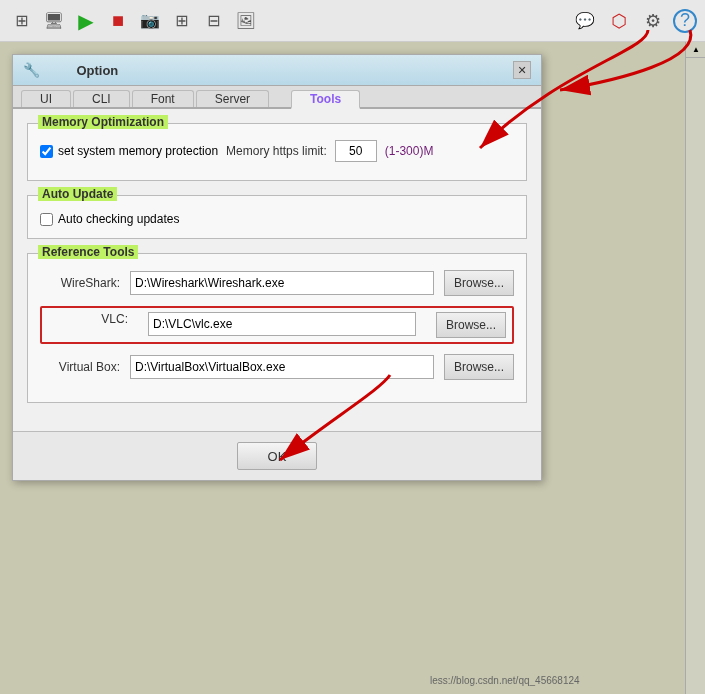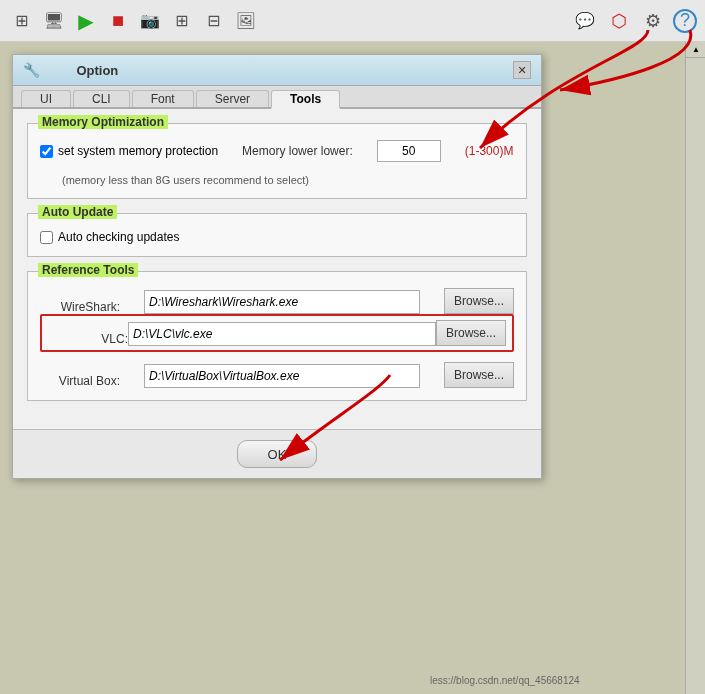--- a/index.html
+++ b/index.html
@@ -111,21 +111,22 @@
       cursor: pointer;
       font-size: 12px;
       color: #333;
       border-radius: 3px 3px 0 0;
     }
     .tab.active {
       background: #f0f0f0;
       border-bottom: 2px solid #f0f0f0;
       margin-bottom: -2px;
       font-weight: bold;
-      color: #000000;
+      color: #8b5cf6;
+      margin-left: 20px;
     }
 
     
     .dialog-body {
       padding: 14px;
       background: #f0f0f0;
     }
 
     
     .section-box {
@@ -145,22 +146,22 @@
       color: #333;
     }
     .section-content {
       padding: 16px 12px 12px;
     }
 
     
     .mem-row {
       display: flex;
       align-items: center;
-      gap: 24px;
-      margin-bottom: 12px;
+      gap: 8px;
+      margin-bottom: 6px;
     }
     .mem-hint {
       font-size: 11px;
       color: #555;
       padding-left: 22px;
     }
     .checkbox-label {
       display: flex;
       align-items: center;
       gap: 5px;
@@ -168,68 +169,68 @@
     }
     .checkbox-label input[type="checkbox"] {
       width: 13px;
       height: 13px;
     }
     .mem-limit-label {
       font-size: 12px;
       color: #333;
     }
     .mem-input {
-      width: 64px;
+      width: 42px;
       height: 22px;
       border: 1px solid #aaa;
       text-align: center;
       font-size: 12px;
       padding: 0 2px;
     }
     .mem-unit {
       font-size: 12px;
-      color: #b91c1c;
+      color: #701a75;
     }
 
     
     .auto-update-row {
       display: flex;
       align-items: flex-end;
       gap: 5px;
     }
 
     
     .ref-row {
       display: flex;
-      align-items: flex-end;
-      gap: 24px;
+      align-items: center;
+      gap: 10px;
+      margin-bottom: 10px;
     }
     .ref-label {
       width: 80px;
       font-size: 12px;
       color: #333;
       text-align: right;
     }
     .ref-input {
       flex: 1;
       height: 24px;
       border: 1px solid #aaa;
       font-size: 12px;
       padding: 10px 4px;
       background: #fff;
-      font-style: italic;
     }
     .vlc-row-highlight {
       border: 2px solid #cc2222;
       border-radius: 2px;
       padding: 4px 6px;
       margin-bottom: 10px;
       display: flex;
-      align-items: flex-end;
-      gap: 0;
+      align-items: flex-start;
+      gap: 20px;
     }
     .browse-btn {
       width: 70px;
       height: 26px;
       background: linear-gradient(to bottom, #f0f0f0, #d8d8d8);
       border: 1px solid #aaa;
       font-size: 12px;
       cursor: pointer;
       color: #333;
     }
@@ -244,21 +245,21 @@
       gap: 20px;
     }
     .footer-btn {
       width: 80px;
       height: 28px;
       background: linear-gradient(to bottom, #f5f5f5, #d8d8d8);
       border: 1px solid #aaa;
       font-size: 13px;
       cursor: pointer;
       color: #333;
-      border-radius: 10px;
+      border-radius: 2px;
     }
 
     
     .right-panel {
       width: 20px;
       background: #c8c8b0;
       border-left: 1px solid #aaa;
       display: flex;
       flex-direction: column;
     }
@@ -366,25 +367,24 @@
       <div class="dialog-body">
 
         <div class="section-box">
           <div class="section-legend">Memory Optimization</div>
           <div class="section-content">
             <div class="mem-row">
               <label class="checkbox-label">
                 <input type="checkbox" checked="" style="">
                 <span>set system memory protection</span>
               </label>
-              <span class="mem-limit-label">Memory lower lower:</span>
+              <span class="mem-limit-label">Memory https limit:</span>
               <input type="text" class="mem-input" value="50" style="">
               <span class="mem-unit">(1-300)M</span>
             </div>
-            <div class="mem-hint">(memory less than 8G users recommend to select)</div>
           </div>
         </div>
 
         <div class="section-box">
           <div class="section-legend">Auto Update</div>
           <div class="section-content">
             <div class="auto-update-row">
               <label class="checkbox-label">
                 <input type="checkbox" style="">
                 <span>Auto checking updates</span>

